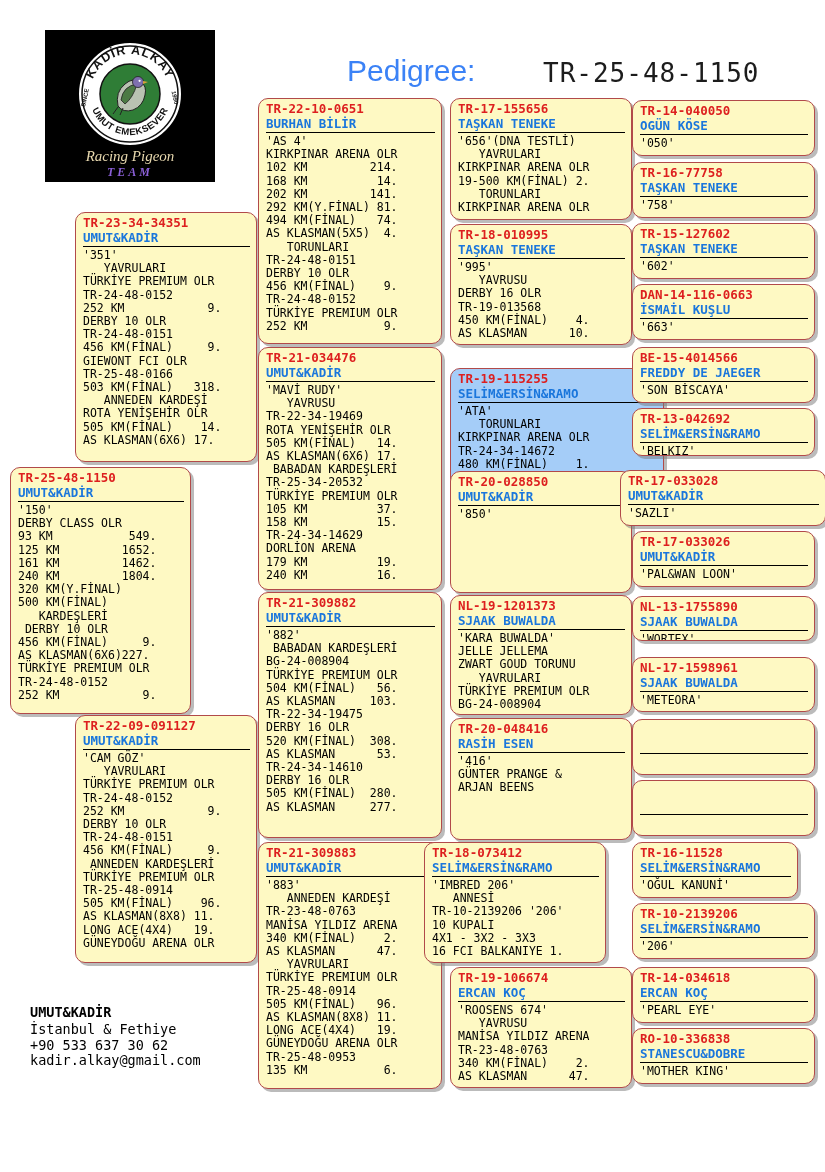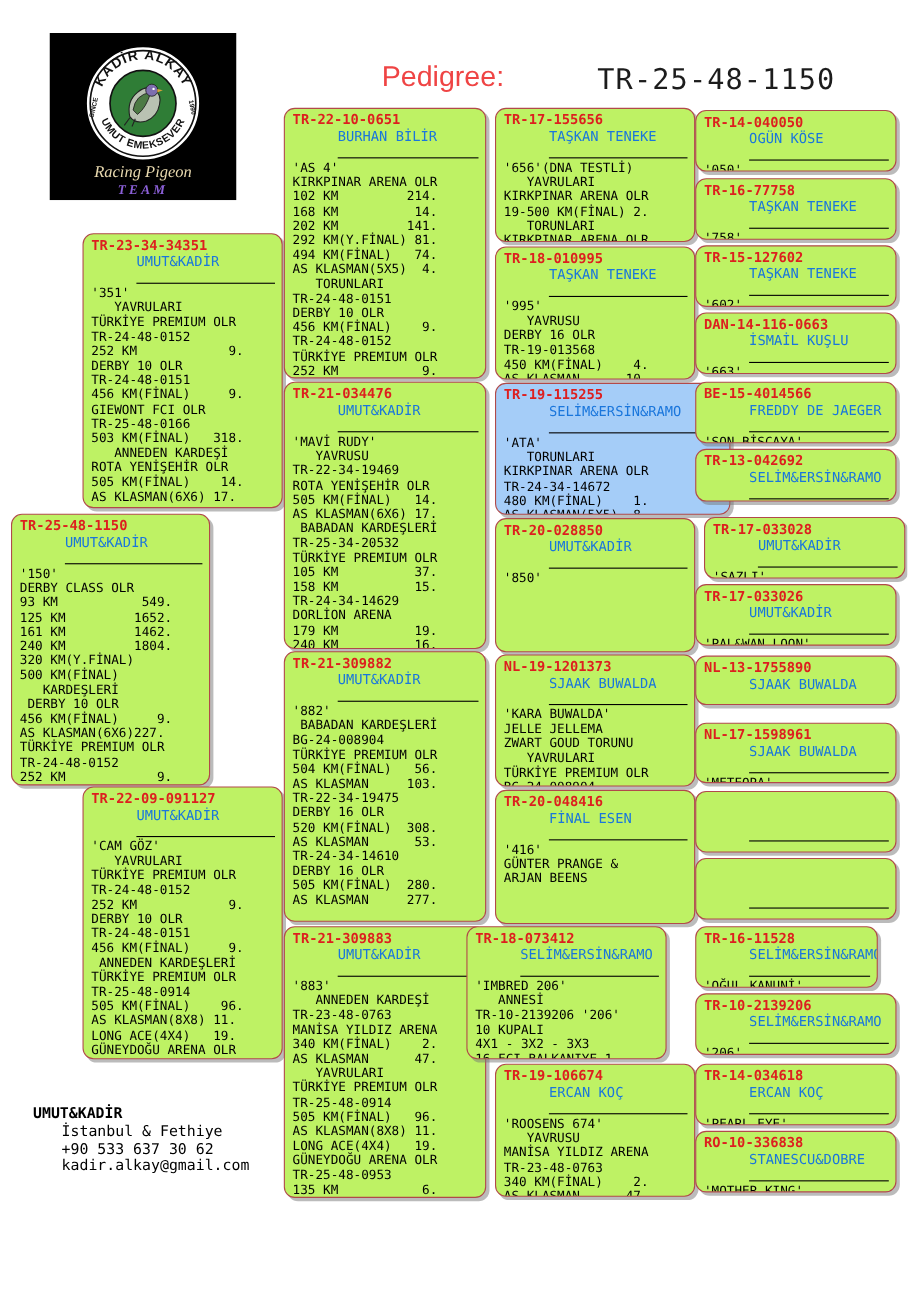--- a/index.html
+++ b/index.html
@@ -1,41 +1,41 @@
 <!DOCTYPE html>
 <html><head>
 <meta charset="utf-8">
 <style>
   html,body{margin:0;padding:0;background:#fff;}
   #page{position:relative;width:825px;height:1172px;background:#ffffff;overflow:hidden;
         font-family:"DejaVu Sans Mono",monospace;}
 
   
-  .pbox{position:absolute;background:#bef264;border:1.6px solid #b14a4a;border-radius:10px;
+  .pbox{position:absolute;background:#fef9c3;border:1.6px solid #b14a4a;border-radius:10px;
         box-shadow:3px 3px 0 rgba(120,120,120,.5);
         padding:2px 6px 2px 7px;box-sizing:border-box;overflow:hidden;}
   .pbox.hl{background:#a5cdf8;}
   .pbox .code{color:#dd1f1f;font-weight:bold;font-size:12.5px;line-height:15px;white-space:pre;min-height:15px;}
-  .pbox .breeder{color:#1a76dc;font-weight:normal;font-size:12.5px;line-height:15px;white-space:pre;
-        border-bottom:1.5px solid #000;padding-bottom:12px;min-height:15px;margin-left:41px;}
+  .pbox .breeder{color:#1a76dc;font-weight:bold;font-size:12.5px;line-height:15px;white-space:pre;
+        border-bottom:1.5px solid #000;padding-bottom:1px;min-height:15px;}
   .pbox .body{color:#000;font-size:11.5px;line-height:13.2px;white-space:pre;margin-top:2px;}
 
   
   #title-label{position:absolute;left:347px;top:54px;font-family:"Liberation Sans",sans-serif;
-        font-size:26px;color:#ef4444;}
+        font-size:30px;color:#3b82f6;}
   #title-ring{position:absolute;left:543px;top:58px;font-family:"DejaVu Sans Mono",monospace;
         font-size:26px;color:#1c1c1c;letter-spacing:1px;}
 
   
   #logo{position:absolute;left:45px;top:30px;width:170px;height:152px;}
 
   
   #contact{position:absolute;left:30px;top:1003px;color:#000;}
   #contact .cname{font-size:13.5px;font-weight:bold;line-height:19px;}
-  #contact .cline{font-size:13.5px;line-height:15.5px;margin-left:26px;}
+  #contact .cline{font-size:13.5px;line-height:15.5px;}
 
   
   #brand-box{position:absolute;left:595px;top:1094px;width:212px;height:57px;border:2px solid #111;
         background:#fff;display:flex;align-items:center;justify-content:center;}
   #brand-box span{font-family:"Liberation Serif",serif;font-size:24px;color:#111;}
 </style>
 </head>
 <body>
 
 <div id="page">
@@ -223,21 +223,21 @@
   <div class="pbox" style="left:450px;top:224px;width:182px;height:121px">
     <div class="code">TR-18-010995</div>
     <div class="breeder">TAŞKAN TENEKE</div>
     <div class="body">'995'
    YAVRUSU
 DERBY 16 OLR
 TR-19-013568
 450 KM(FİNAL)    4.
 AS KLASMAN      10.</div>
   </div>
-  <div class="pbox hl" style="left:450px;top:348px;width:214px;height:120px">
+  <div class="pbox hl" style="left:450px;top:368px;width:214px;height:120px">
     <div class="code">TR-19-115255</div>
     <div class="breeder">SELİM&amp;ERSİN&amp;RAMO</div>
     <div class="body">'ATA'
    TORUNLARI
 KIRKPINAR ARENA OLR
 TR-24-34-14672
 480 KM(FİNAL)    1.
 AS KLASMAN(5X5)  8.</div>
   </div>
   <div class="pbox" style="left:450px;top:471px;width:182px;height:122px">
@@ -250,21 +250,21 @@
     <div class="breeder">SJAAK BUWALDA</div>
     <div class="body">'KARA BUWALDA'
 JELLE JELLEMA
 ZWART GOUD TORUNU
    YAVRULARI
 TÜRKİYE PREMIUM OLR
 BG-24-008904</div>
   </div>
   <div class="pbox" style="left:450px;top:718px;width:182px;height:122px">
     <div class="code">TR-20-048416</div>
-    <div class="breeder">FİNAL ESEN</div>
+    <div class="breeder">RASİH ESEN</div>
     <div class="body">'416'
 GÜNTER PRANGE &amp;
 ARJAN BEENS</div>
   </div>
   <div class="pbox" style="left:424px;top:842px;width:182px;height:121px">
     <div class="code">TR-18-073412</div>
     <div class="breeder">SELİM&amp;ERSİN&amp;RAMO</div>
     <div class="body">'IMBRED 206'
    ANNESİ
 TR-10-2139206 '206'
@@ -306,21 +306,21 @@
   <div class="pbox" style="left:632px;top:347px;width:183px;height:56px">
     <div class="code">BE-15-4014566</div>
     <div class="breeder">FREDDY DE JAEGER</div>
     <div class="body">'SON BİSCAYA'</div>
   </div>
   <div class="pbox" style="left:632px;top:408px;width:183px;height:48px">
     <div class="code">TR-13-042692</div>
     <div class="breeder">SELİM&amp;ERSİN&amp;RAMO</div>
     <div class="body">'BELKIZ'</div>
   </div>
-  <div class="pbox" style="left:640px;top:470px;width:183px;height:56px">
+  <div class="pbox" style="left:620px;top:470px;width:206px;height:56px">
     <div class="code">TR-17-033028</div>
     <div class="breeder">UMUT&amp;KADİR</div>
     <div class="body">'SAZLI'</div>
   </div>
   <div class="pbox" style="left:632px;top:531px;width:183px;height:56px">
     <div class="code">TR-17-033026</div>
     <div class="breeder">UMUT&amp;KADİR</div>
     <div class="body">'PAL&amp;WAN LOON'</div>
   </div>
   <div class="pbox" style="left:632px;top:596px;width:183px;height:45px">

